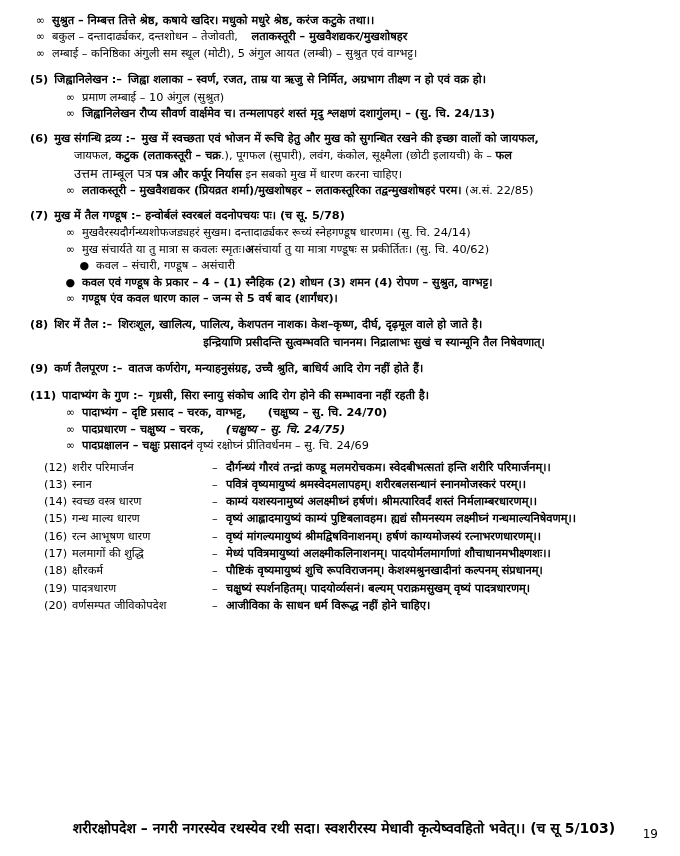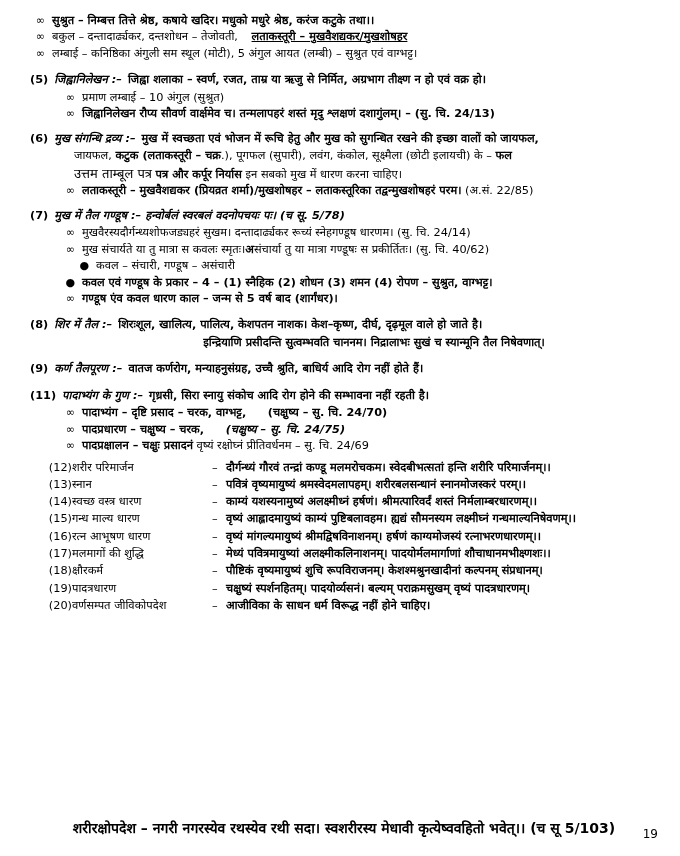--- a/index.html
+++ b/index.html
@@ -55,21 +55,20 @@
   .num {
     flex: 0 0 auto;
     font-weight: bold;
     margin-right: 6px;
     white-space: nowrap;
   }
   .head-title {
     font-weight: bold;
     margin-right: 6px;
     white-space: nowrap;
-    font-style: italic;
   }
   .head-rest {
     flex: 1;
     font-weight: bold;
   }
   .sub-line {
     margin-left: 0;
     margin-bottom: 2px;
   }
   .center-bold {
@@ -80,21 +79,21 @@
     margin-top: 6px;
     margin-left: 8px;
   }
   .lrow {
     display: flex;
     align-items: flex-start;
     margin-bottom: 3.5px;
   }
   .lnum {
     flex: 0 0 34px;
-    text-align: right;
+    text-align: left;
     padding-left: 6px;
     box-sizing: border-box;
   }
   .lname {
     flex: 0 0 140px;
     box-sizing: border-box;
     padding-right: 4px;
   }
   .ldash {
     flex: 0 0 14px;
@@ -131,21 +130,21 @@
 
     <div class="block">
       <div class="row">
         <div class="bullet">∞</div>
         <div class="txt b">सुश्रुत – निम्बत्त तित्ते श्रेष्ठ, कषाये खदिर। मधुको मधुरे श्रेष्ठ, करंज कटुके तथा।।</div>
       </div>
       <div class="row">
         <div class="bullet">∞</div>
         <div class="txt">
           <span>बकुल – दन्तादार्ढ्यकर,    दन्तशोधन – तेजोवती,</span>
-          <span class="b" style="margin-left:10px;text-decoration:underline;">लताकस्तूरी – मुखवैशद्यकर/मुखशोषहर</span>
+          <span class="b" style="margin-left:10px;">लताकस्तूरी – मुखवैशद्यकर/मुखशोषहर</span>
         </div>
       </div>
       <div class="row">
         <div class="bullet">∞</div>
         <div class="txt">लम्बाई – कनिष्ठिका अंगुली सम स्थूल (मोटी), 5 अंगुल आयत (लम्बी)  –  सुश्रुत एवं वाग्भट्ट।</div>
       </div>
     </div>
 
     <div class="block" style="margin-top:12px;">
       <div class="head-row">

